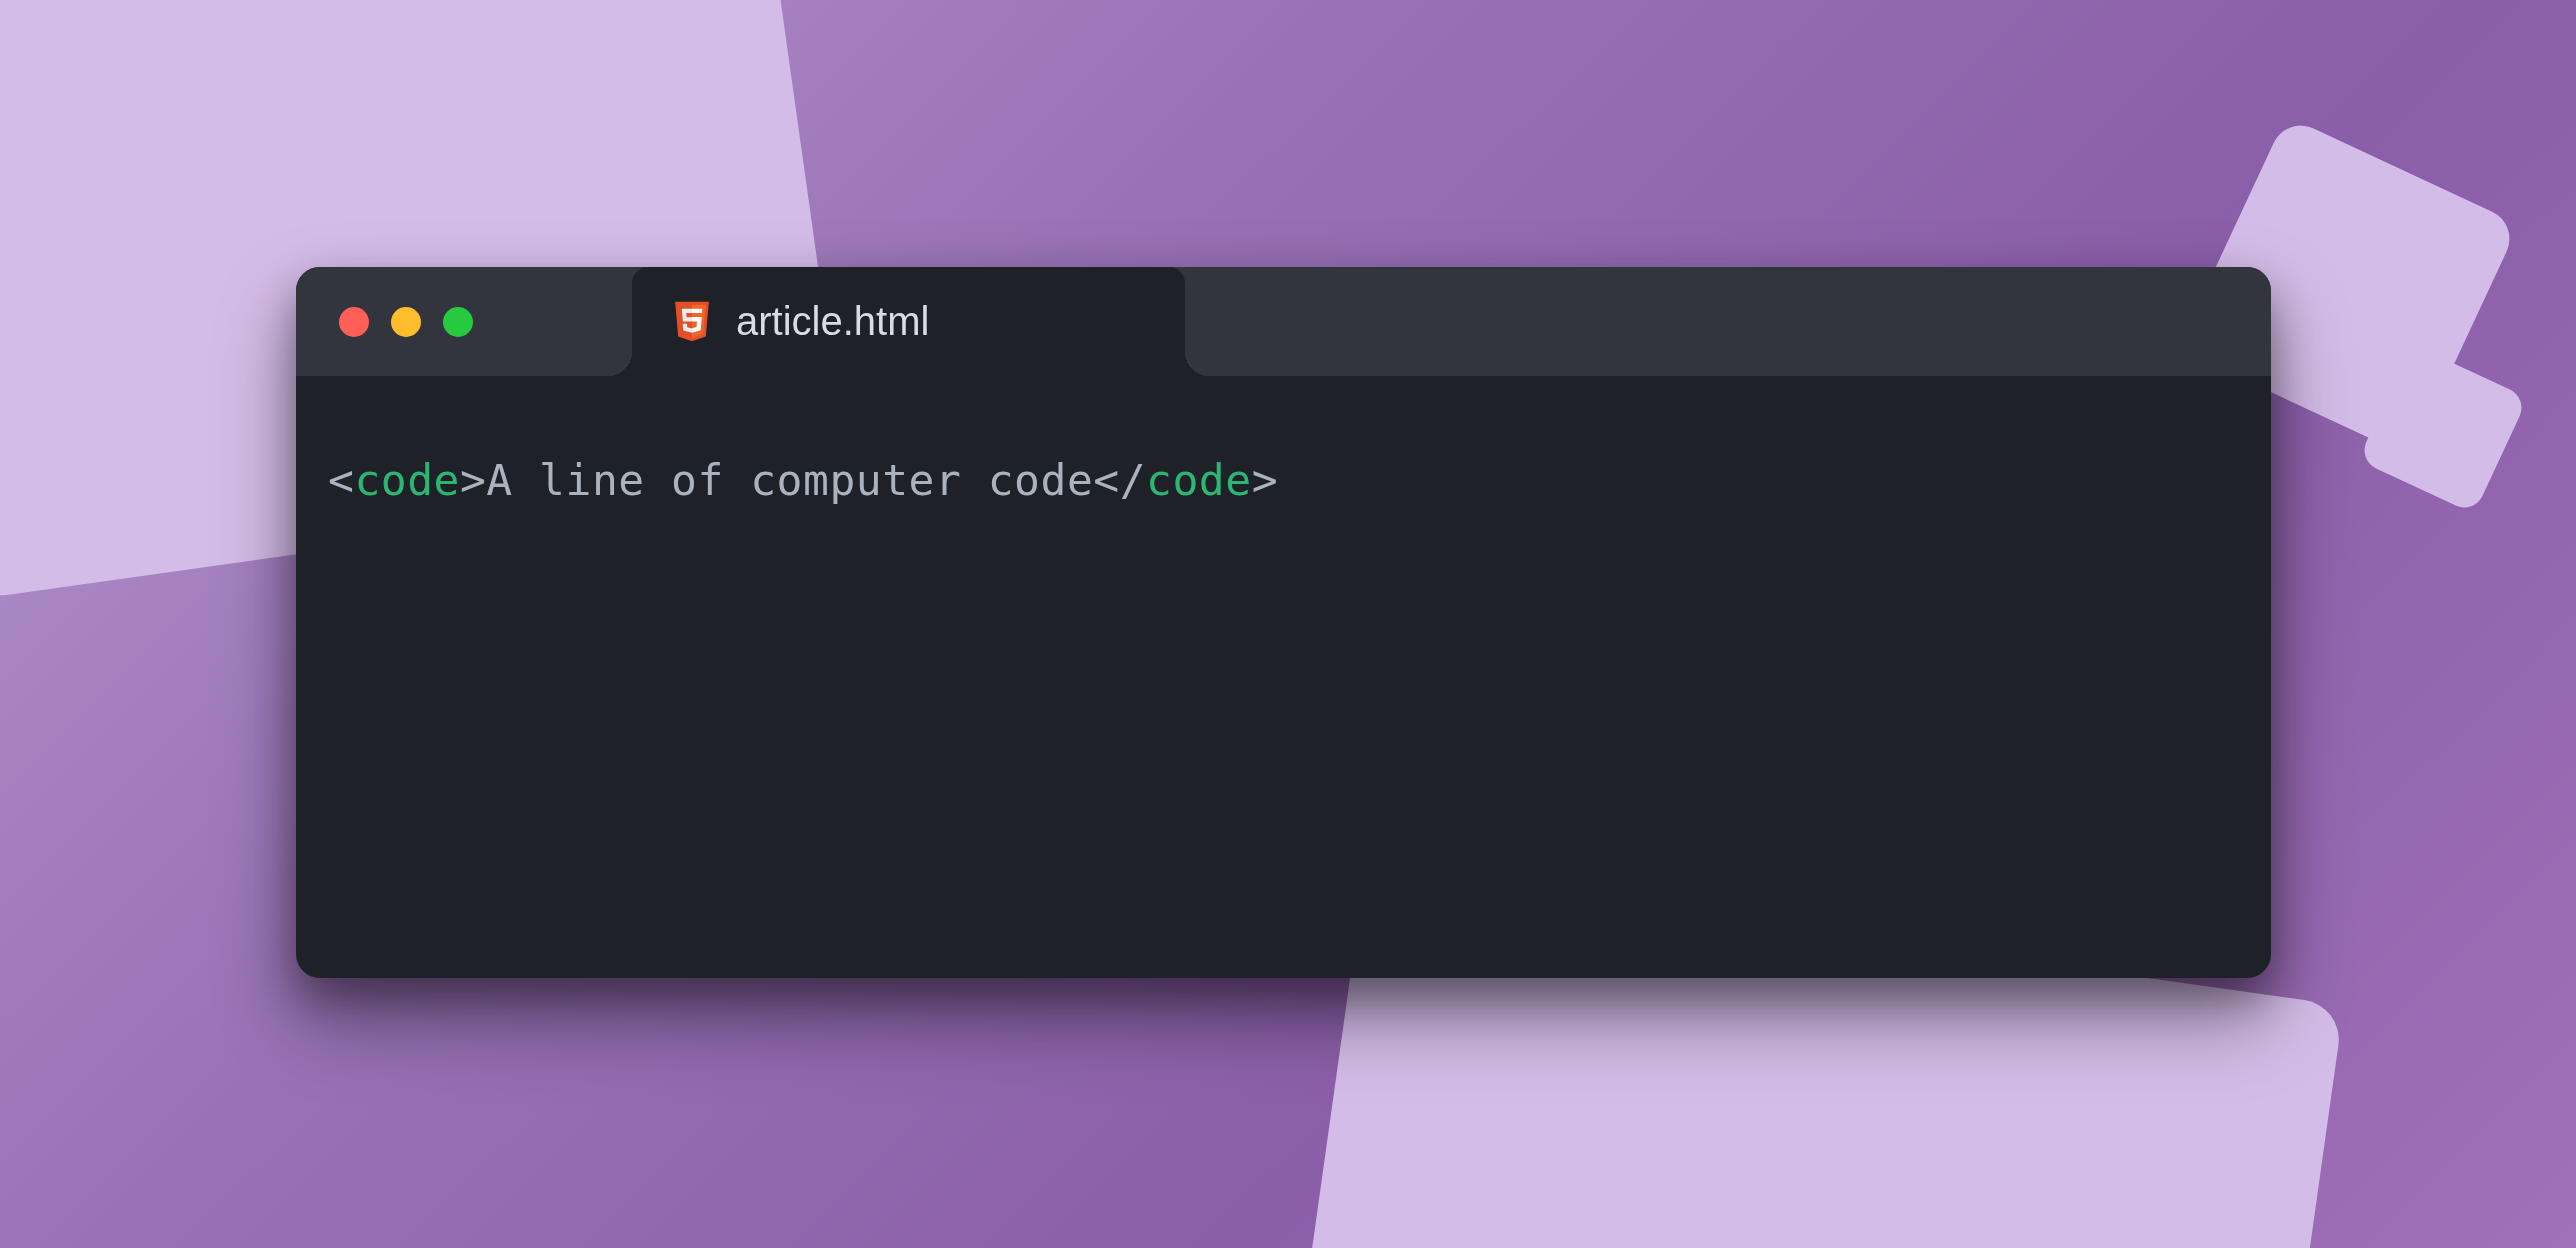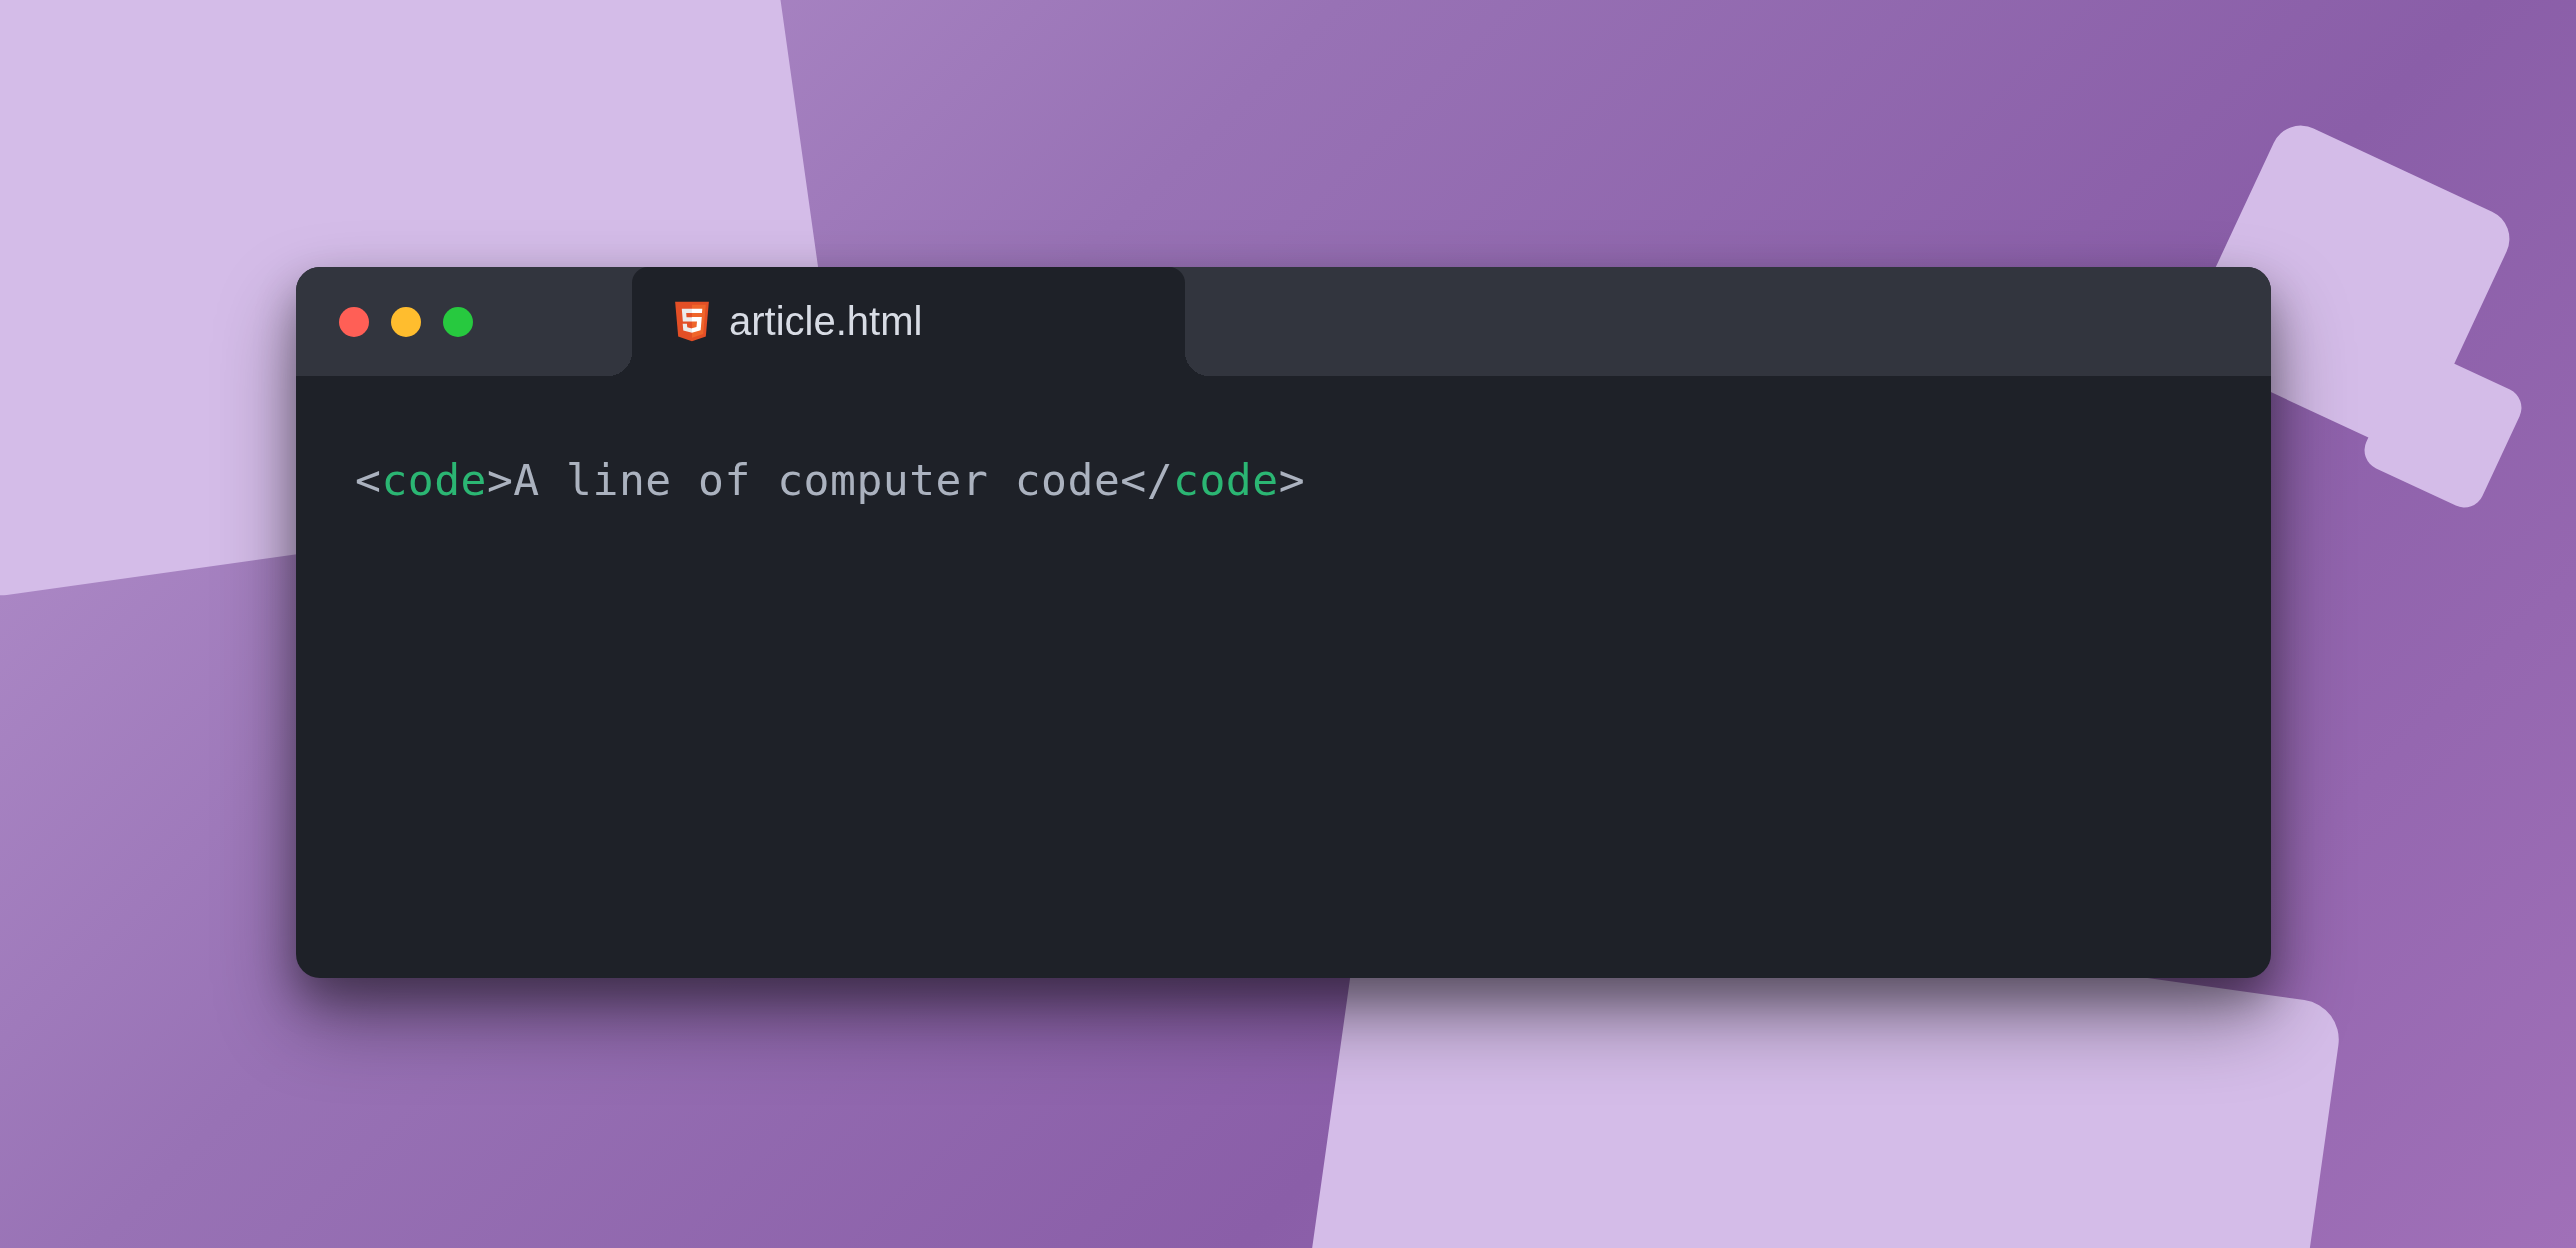--- a/index.html
+++ b/index.html
@@ -95,21 +95,21 @@
     
     .tab {
       position: absolute;
       left: 336px;
       top: 0;
       height: 109px;
       width: 553px;
       background: #1e2128;
       display: flex;
       align-items: center;
-      gap: 17px;
+      gap: 24px;
       padding: 0 40px;
       border-radius: 16px 16px 0 0;
     }
     
     .tab::before {
       content: '';
       position: absolute;
       left: -24px;
       bottom: 0;
       width: 24px;
@@ -133,21 +133,21 @@
       flex-shrink: 0;
     }
     
     .tab-label {
       color: #d8dce5;
       font-size: 40px;
       font-weight: 400;
     }
     
     .editor-body {
-      padding: 79px 59px;
+      padding: 79px 32px;
     }
     
     .code-line {
       font-family: 'Menlo', 'Monaco', 'Consolas', monospace;
       font-size: 43px;
       white-space: pre;
       color: #abb2bf;
       letter-spacing: 0.5px;
     }
     

